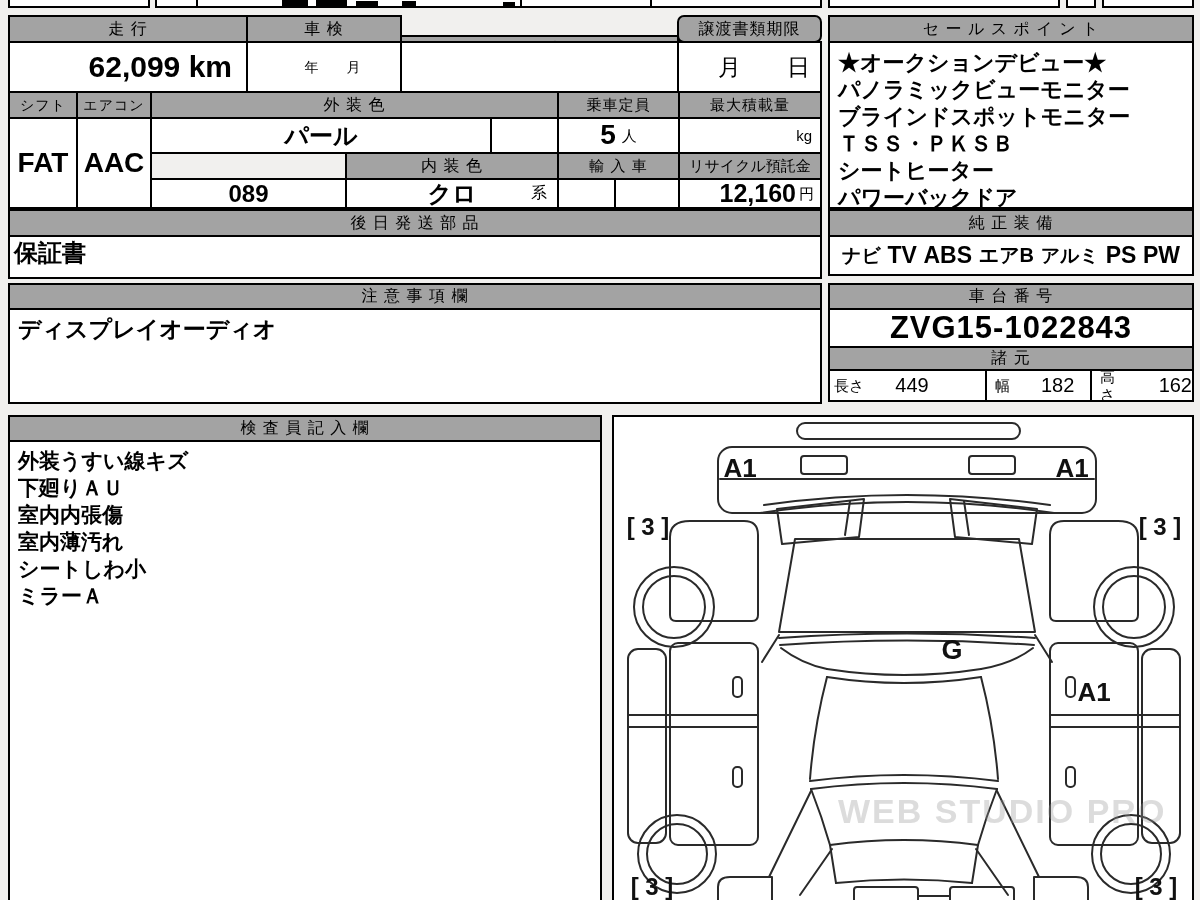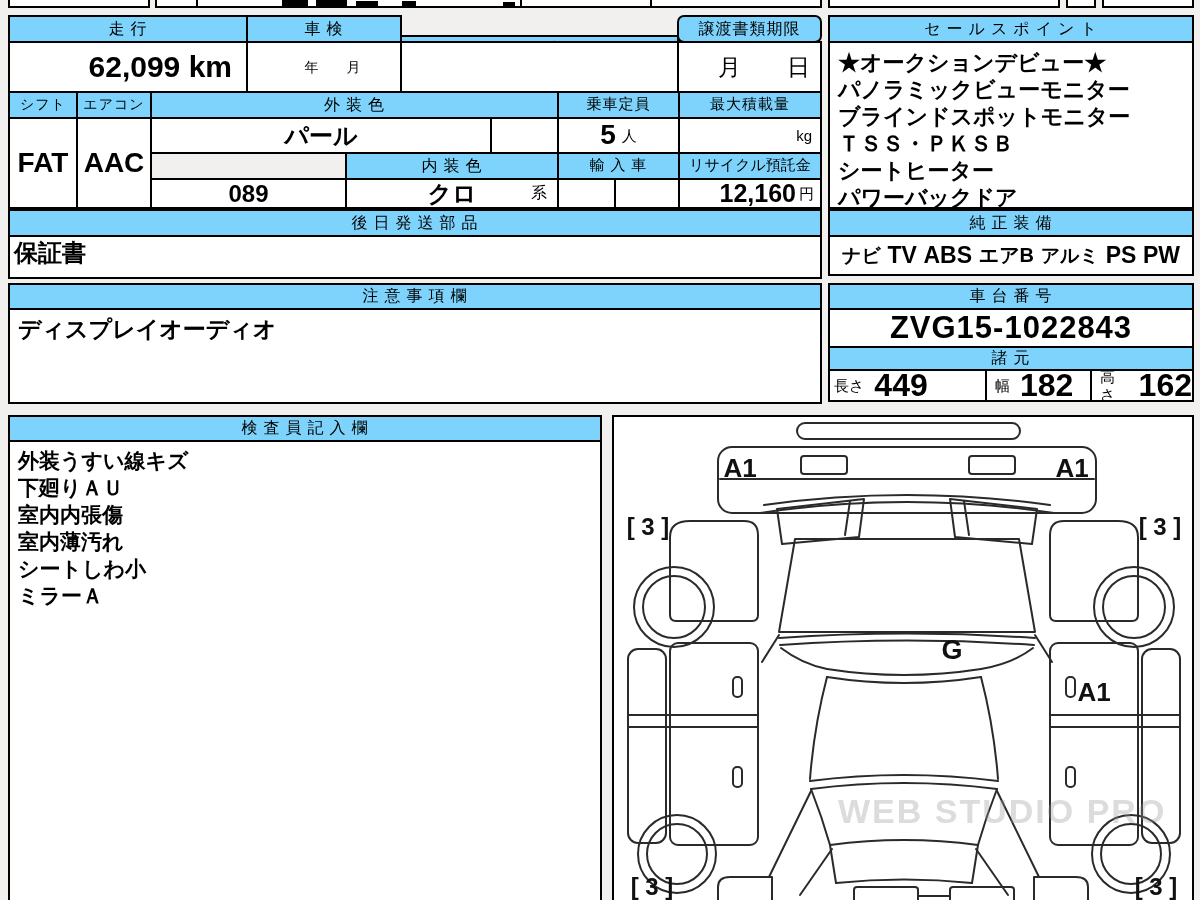--- a/index.html
+++ b/index.html
@@ -1,33 +1,33 @@
 <!DOCTYPE html>
 <html><head>
 <meta charset="utf-8">
 <style>
   html,body{margin:0;padding:0;}
   body{background:#e8e7e5;font-family:"Liberation Sans",sans-serif;}
   #sheet{position:relative;width:1200px;height:900px;background:#f1f0ee;overflow:hidden;color:#000;}
   .cell{position:absolute;box-sizing:border-box;background:#fff;border:2px solid #000;
         display:flex;align-items:center;justify-content:center;
         font-family:"Liberation Sans",sans-serif;line-height:1.15;}
-  .hdr{background:#7dd3fc;font-size:16px;letter-spacing:1px;white-space:pre;font-family:Liberation Serif, serif;}
+  .hdr{background:#a3a3a3;font-size:16px;letter-spacing:1px;white-space:pre;}
   .val-big{font-weight:bold;font-size:30px;}
   .val-med{font-weight:bold;font-size:24px;}
   .left-al{justify-content:flex-start;}
   .right-al{justify-content:flex-end;}
   .top-al{align-items:flex-start;}
   .unit{font-weight:normal;font-size:15px;margin-left:6px;}
   .frag{position:absolute;background:#000;}
   .sales-line{font-weight:bold;font-size:22px;line-height:27px;white-space:pre;}
   .insp-line{font-weight:bold;font-size:21px;line-height:27px;white-space:pre;}
   .equip{font-weight:bold;font-size:23px;}
   .dim-label{font-size:15px;margin-right:10px;}
-  .dim-val{font-weight:bold;font-size:32px;}
+  .dim-val{font-weight:normal;font-size:20px;margin-left:21px;}
   .watermark{position:absolute;left:838px;top:792px;font-size:34px;font-weight:bold;
              letter-spacing:2px;color:rgba(150,150,150,0.33);pointer-events:none;z-index:5;}
   svg text{font-family:"Liberation Sans",sans-serif;font-weight:bold;fill:#111;}
   svg path,svg rect,svg circle{fill:none;stroke:#2a2a2a;stroke-width:2;stroke-linejoin:round;stroke-linecap:round;}
 </style>
 </head>
 <body>
 
 <div id="sheet">
 

